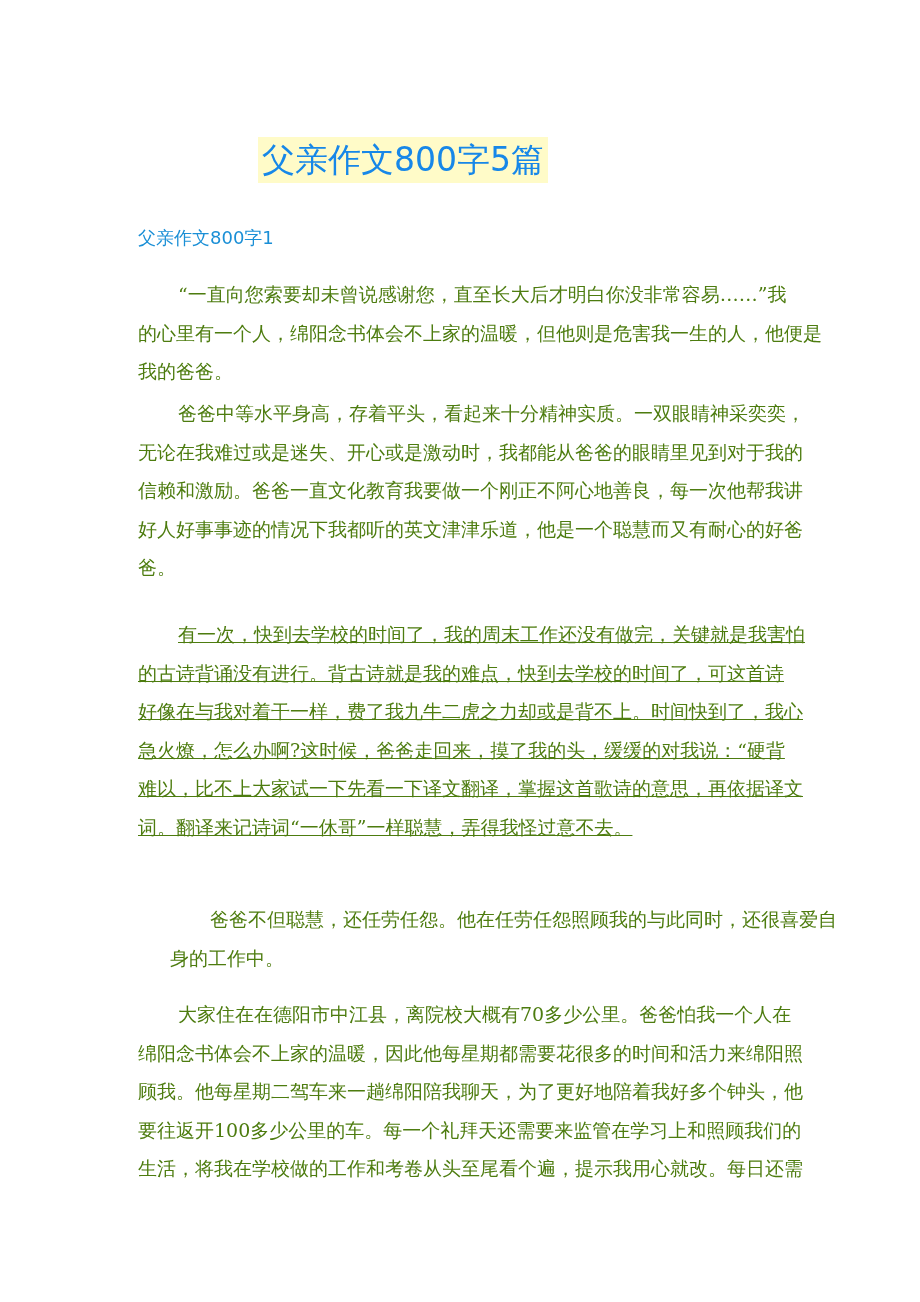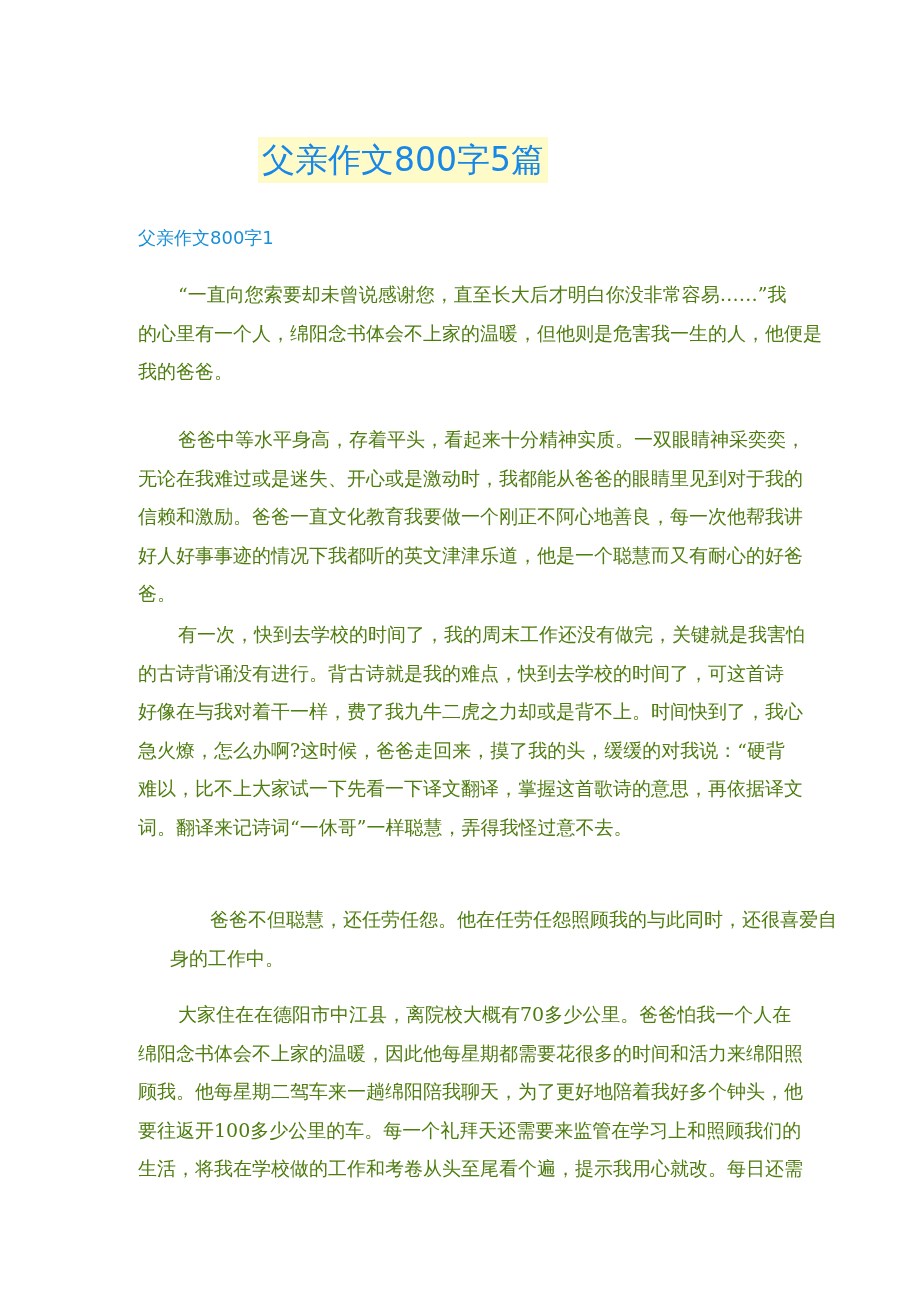--- a/index.html
+++ b/index.html
@@ -83,29 +83,29 @@
   </div>
 
   <div class="section-heading">父亲作文800字1</div>
 
   <div class="para" style="top:275px;">
     <span class="line indent">“一直向您索要却未曾说感谢您，直至长大后才明白你没非常容易……”我</span>
     <span class="line">的心里有一个人，绵阳念书体会不上家的温暖，但他则是危害我一生的人，他便是</span>
     <span class="line last">我的爸爸。</span>
   </div>
 
-  <div class="para" style="top:420px;">
+  <div class="para" style="top:394px;">
     <span class="line indent">爸爸中等水平身高，存着平头，看起来十分精神实质。一双眼睛神采奕奕，</span>
     <span class="line">无论在我难过或是迷失、开心或是激动时，我都能从爸爸的眼睛里见到对于我的</span>
     <span class="line">信赖和激励。爸爸一直文化教育我要做一个刚正不阿心地善良，每一次他帮我讲</span>
     <span class="line">好人好事事迹的情况下我都听的英文津津乐道，他是一个聪慧而又有耐心的好爸</span>
     <span class="line last">爸。</span>
   </div>
 
-  <div class="para" style="top:615px;">
+  <div class="para" style="top:615px;text-decoration:underline;">
     <span class="line indent">有一次，快到去学校的时间了，我的周末工作还没有做完，关键就是我害怕</span>
     <span class="line">的古诗背诵没有进行。背古诗就是我的难点，快到去学校的时间了，可这首诗</span>
     <span class="line">好像在与我对着干一样，费了我九牛二虎之力却或是背不上。时间快到了，我心</span>
     <span class="line">急火燎，怎么办啊?这时候，爸爸走回来，摸了我的头，缓缓的对我说：“硬背</span>
     <span class="line">难以，比不上大家试一下先看一下译文翻译，掌握这首歌诗的意思，再依据译文</span>
     <span class="line last">词。翻译来记诗词“一休哥”一样聪慧，弄得我怪过意不去。</span>
   </div>
 
   <div class="para" style="top:900px;margin-left:32px;">
     <span class="line indent">爸爸不但聪慧，还任劳任怨。他在任劳任怨照顾我的与此同时，还很喜爱自</span>

